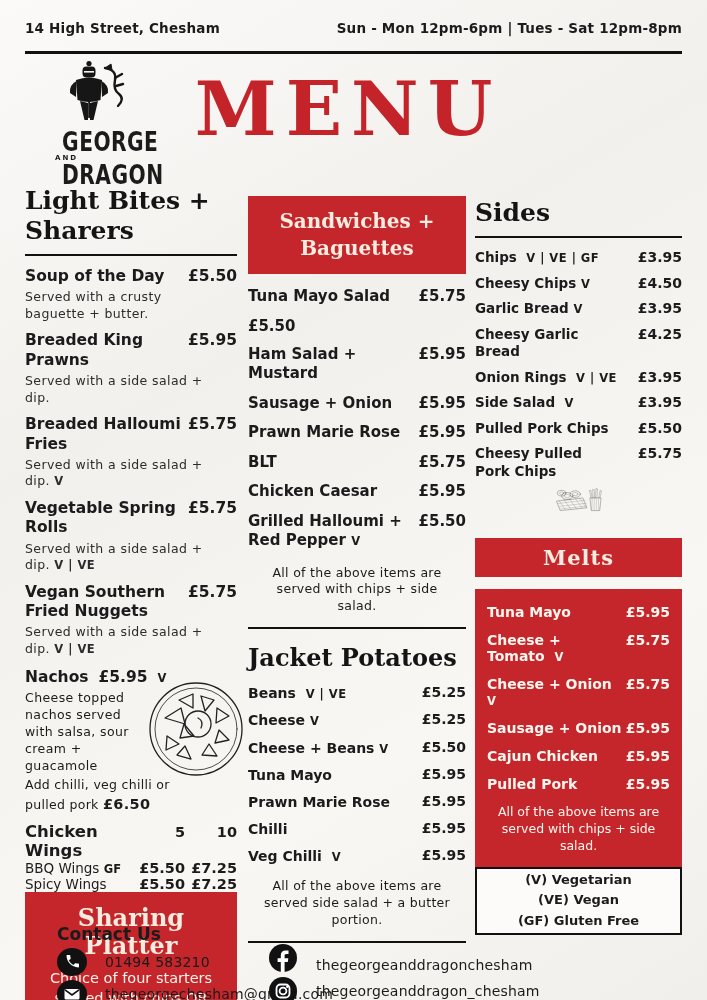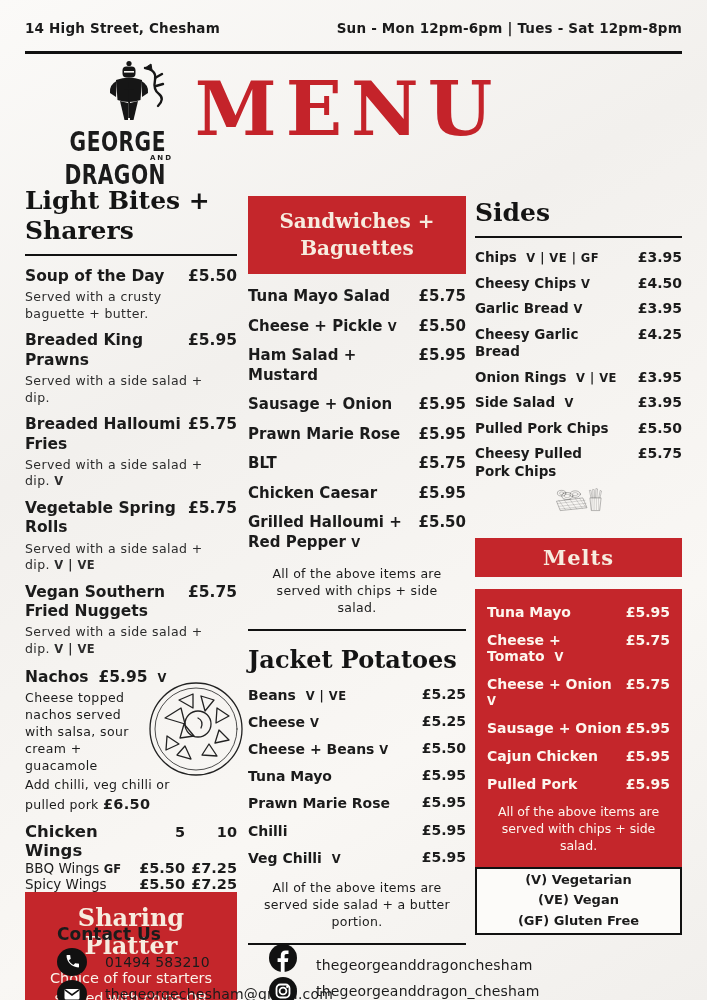--- a/index.html
+++ b/index.html
@@ -3,21 +3,21 @@
 <meta charset="utf-8">
 <style>
   html,body{margin:0;padding:0;}
   body{font-family:"DejaVu Sans","Liberation Sans",sans-serif;color:#1b1b1b;}
   #page{position:relative;width:707px;height:1000px;overflow:hidden;
         background:linear-gradient(150deg,#fbfaf8 0%,#f2f0ed 35%,#f9f7f4 70%,#f1efec 100%);}
   
   .topbar{position:absolute;top:20px;left:25px;right:25px;display:flex;justify-content:space-between;
           font-size:13.5px;font-weight:700;letter-spacing:.2px;}
   .toprule{position:absolute;top:51px;left:25px;width:657px;height:3px;background:#111;}
-  .logo{position:absolute;left:55px;top:60px;width:118px;text-align:right;}
+  .logo{position:absolute;left:55px;top:60px;width:118px;text-align:left;}
   .logo .lg1,.logo .lg3{font-weight:700;font-size:23px;letter-spacing:.5px;transform:scale(.88,1.12);line-height:1.05;}
   .logo .lg2{font-size:7px;font-weight:700;letter-spacing:2px;line-height:1.2;}
   .menu-title{position:absolute;left:178px;top:66px;width:340px;text-align:center;
               font-family:"DejaVu Serif","Liberation Serif",serif;font-weight:900;
               font-size:74px;letter-spacing:9px;color:#c4232a;}
   
   .col{position:absolute;display:flex;flex-direction:column;}
   #colL{left:25px;top:186px;width:212px;height:740px;}
   #colM{left:248px;top:192px;width:218px;height:742px;}
   #colR{left:475px;top:198px;width:207px;height:737px;}
@@ -237,21 +237,20 @@
     <div class="redbox sand-box">
       <div class="h-slab bh">Sandwiches + Baguettes</div>
     </div>
 
     <div class="rows">
       <div class="r">
           <span class="n">Tuna Mayo Salad</span>
           <span class="p">£5.75</span>
         </div>
       <div class="r">
-          <span class="n"><span>Cheese + Pickle</span> <span class="diet">V</span></span>
           <span class="p">£5.50</span>
         </div>
       <div class="r">
           <span class="n">Ham Salad + Mustard</span>
           <span class="p">£5.95</span>
         </div>
       <div class="r">
           <span class="n">Sausage + Onion</span>
           <span class="p">£5.95</span>
         </div>

